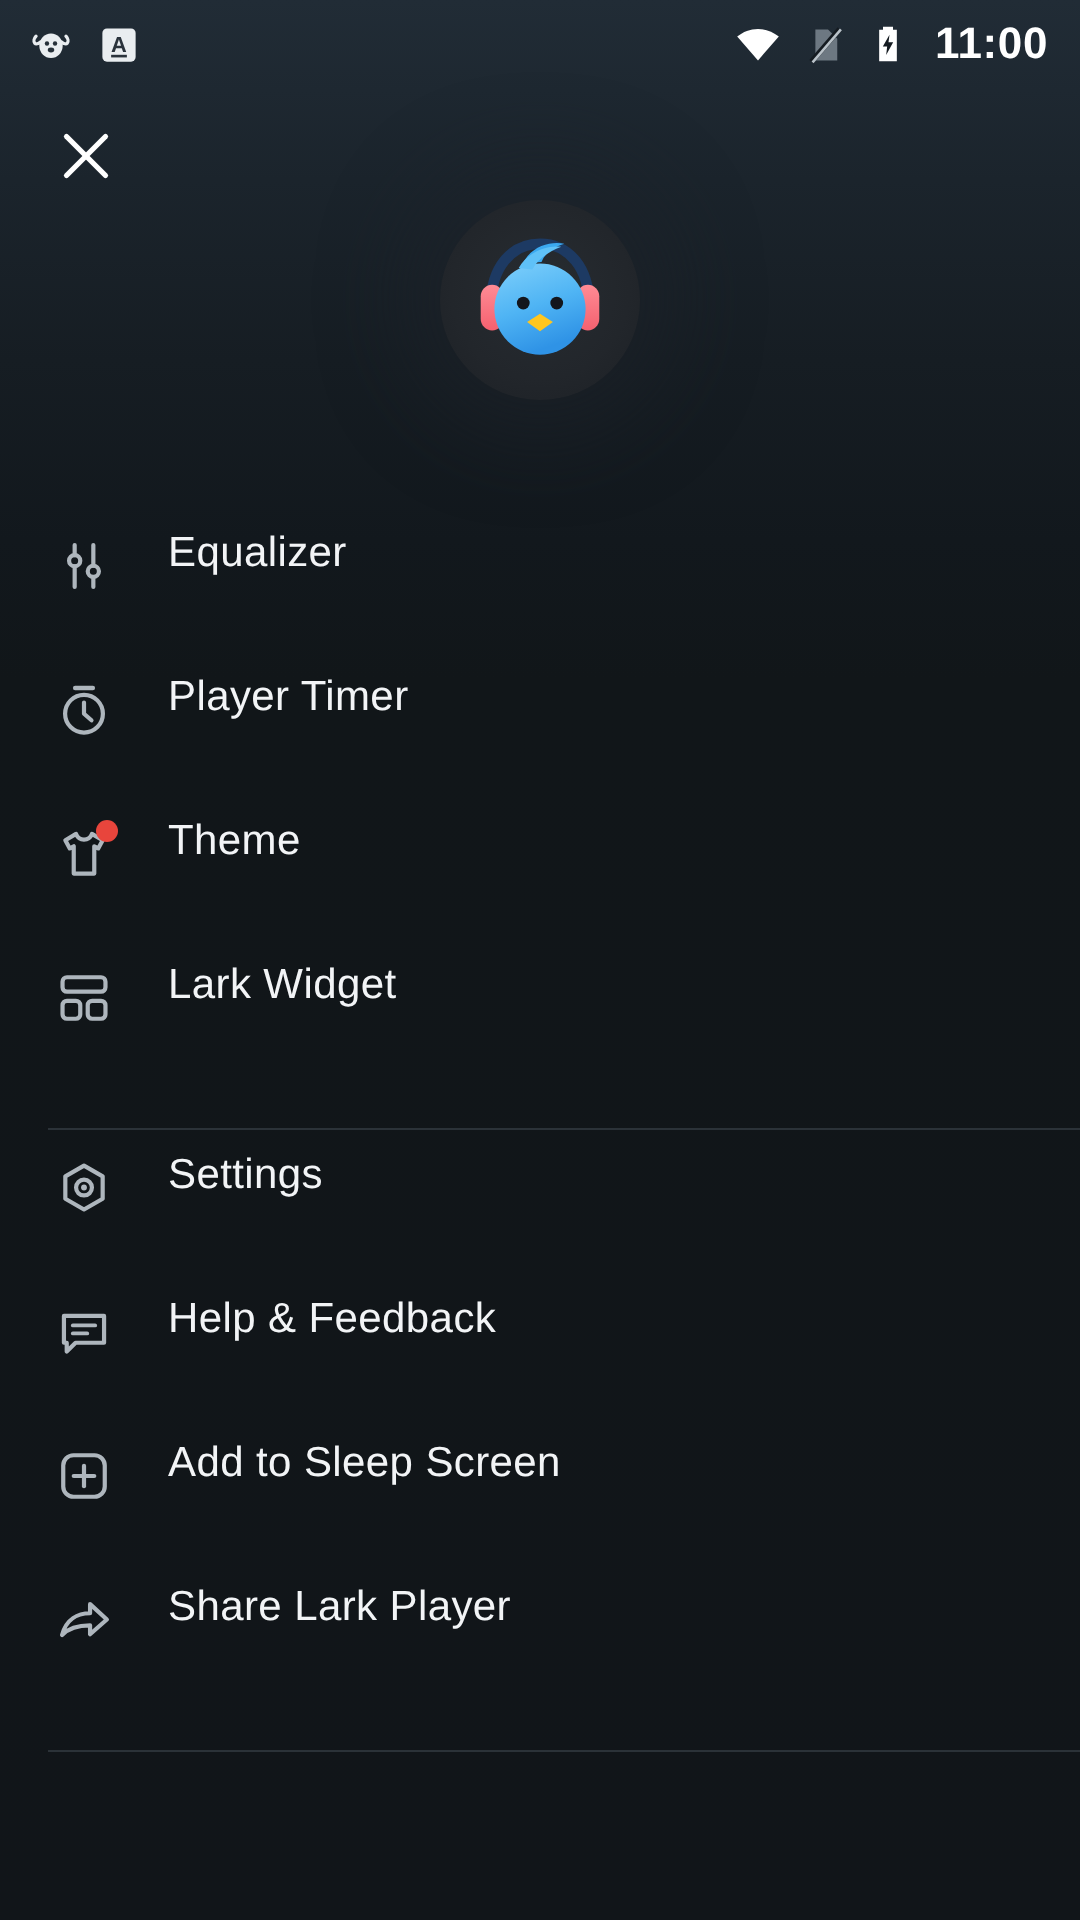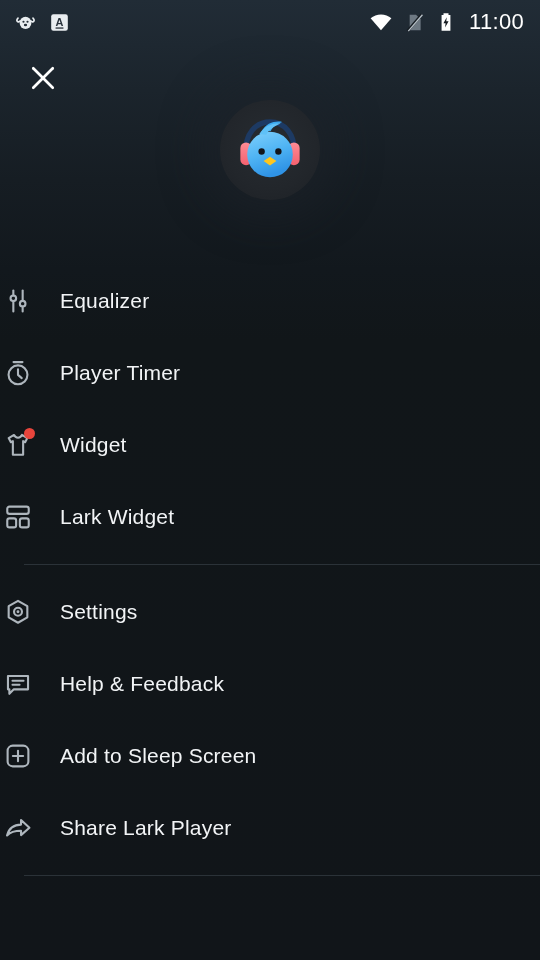--- a/index.html
+++ b/index.html
@@ -25,21 +25,21 @@
 
   
   #statusbar {
     position:absolute; top:0; left:0; right:0; height:44px;
     display:flex; align-items:center;
     padding:0 16px 0 14px;
   }
   .sb-left { display:flex; align-items:center; gap:12px; }
   .sb-right { display:flex; align-items:center; gap:11px; margin-left:auto; }
   .sb-clock {
-    font-size:22px; font-weight:400; color:#ffffff;
+    font-size:22px; font-weight:700; color:#ffffff;
     letter-spacing:.3px; margin-left:2px;
   }
 
   
   #close-btn {
     position:absolute; left:24px; top:59px;
     width:38px; height:38px;
     display:flex; align-items:center; justify-content:center;
     cursor:pointer;
   }
@@ -53,22 +53,23 @@
     width:100px; height:100px; border-radius:50%;
     background:radial-gradient(circle at 50% 45%, #272c31 0%, #22262b 60%, #1c2025 100%);
     display:flex; align-items:center; justify-content:center;
     box-shadow:0 0 40px 18px rgba(30,35,42,.55);
   }
 
   
   #menu { position:absolute; top:265px; left:0; right:0; }
   .row {
     position:relative;
-    display:flex; align-items:center;
+    display:flex; align-items:flex-start;
     height:72px;
+    padding-left:24px;
     cursor:pointer;
   }
   .row-icon {
     width:36px; height:36px; flex:0 0 36px;
     position:relative;
     display:flex; align-items:center; justify-content:center;
   }
   .row-label {
     margin-left:24px;
     font-size:21px;
@@ -204,21 +205,21 @@
       <span class="row-label">Player Timer</span>
     </div>
 
     <div class="row">
       <span class="row-icon">
         <svg width="28" height="28" viewBox="0 0 24 24">
           <path d="M8.6 3.4 L4 6.1 L5.9 9.6 L7.6 8.7 V20.4 H16.4 V8.7 L18.1 9.6 L20 6.1 L15.4 3.4 C14.7 5.1 13.5 5.8 12 5.8 C10.5 5.8 9.3 5.1 8.6 3.4 Z" stroke="#aeb6bd" stroke-width="1.8" fill="none" stroke-linejoin="round"></path>
         </svg>
         <span class="badge-dot"></span>
       </span>
-      <span class="row-label">Widget</span>
+      <span class="row-label">Theme</span>
     </div>
 
     <div class="row">
       <span class="row-icon">
         <svg width="28" height="28" viewBox="0 0 24 24">
           <rect x="2.8" y="3.1" width="18.4" height="6.2" rx="1.9" stroke="#aeb6bd" stroke-width="1.8" fill="none"></rect>
           <rect x="2.8" y="13.2" width="7.6" height="7.7" rx="1.9" stroke="#aeb6bd" stroke-width="1.8" fill="none"></rect>
           <rect x="13.6" y="13.2" width="7.6" height="7.7" rx="1.9" stroke="#aeb6bd" stroke-width="1.8" fill="none"></rect>
         </svg>
       </span>

